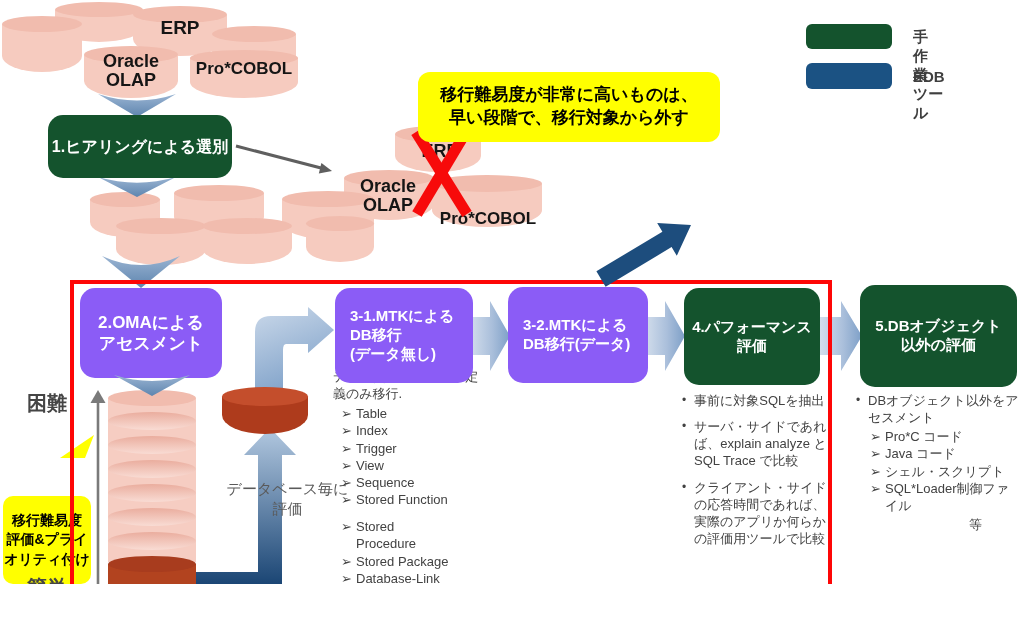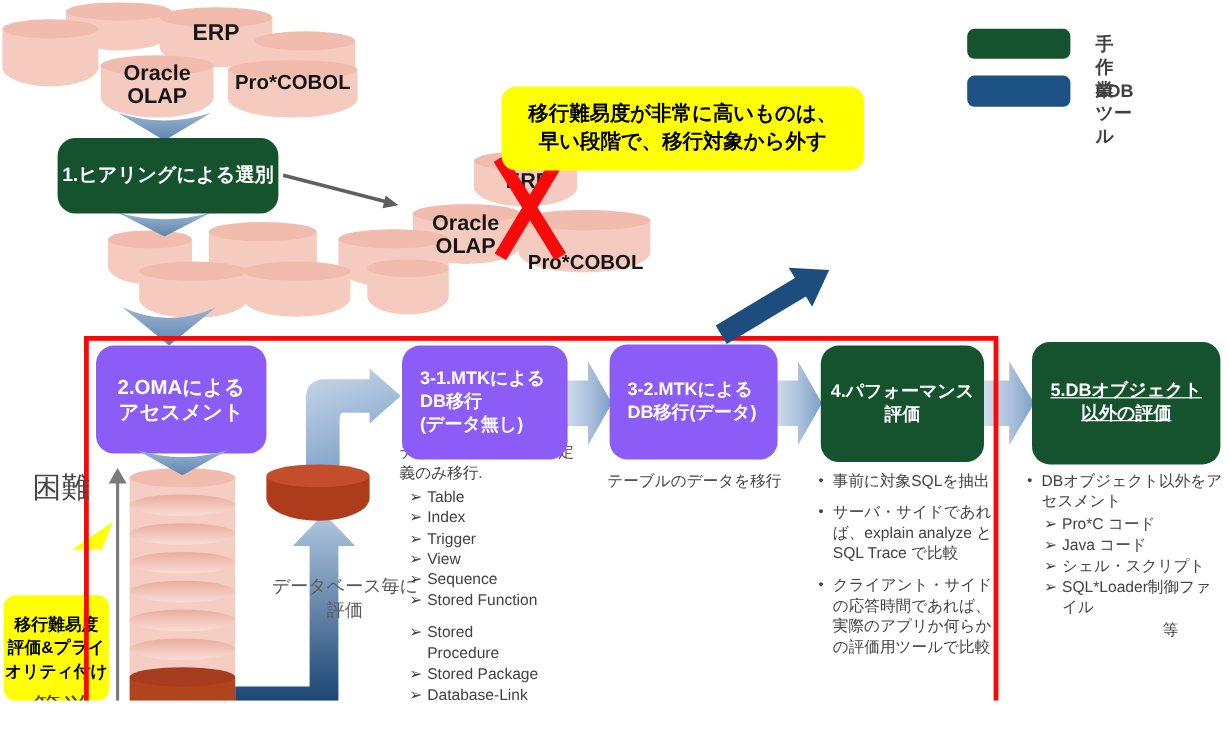--- a/index.html
+++ b/index.html
@@ -28,21 +28,21 @@
              box-sizing:border-box;z-index:30;pointer-events:none;}
   
   .note{position:absolute;font-size:13px;color:#424242;line-height:1.32;z-index:15;}
   .li{display:flex;}
   .li .m{flex:0 0 15px;}
   .bl{display:flex;margin-bottom:9px;}
   .bl .m{flex:0 0 12px;font-size:12px;padding-top:1px;}
   .callout{position:absolute;background:#FFFF00;border-radius:12px;color:#000000;font-weight:bold;
            display:flex;align-items:center;justify-content:center;text-align:center;z-index:25;margin-top:44px;}
   .legend-label{position:absolute;font-size:15px;font-weight:600;color:#3F3F3F;z-index:4;}
-  .axis-label{position:absolute;font-size:24px;font-weight:normal;color:#454545;z-index:31;}
+  .axis-label{position:absolute;font-size:20px;font-weight:bold;color:#454545;z-index:31;}
   svg{display:block;}
 </style>
 </head>
 <body>
 
 <div id="stage">
 
   <svg width="0" height="0">
     <defs>
       <linearGradient id="gR" x1="0" y1="0" x2="0" y2="1">
@@ -250,21 +250,21 @@
   <div class="pbox blue left" style="left:508px;top:287px;width:140px;height:96px;font-size:15px;">
     <span class="pre">3-2.MTKによる
 DB移行(データ)</span>
   </div>
   <div class="chev" style="left:645px;top:301px;width:40px;height:70px;"></div>
   <div class="pbox orange" style="left:684px;top:288px;width:136px;height:97px;font-size:15px;">
     <span class="pre">4.パフォーマンス
 評価</span>
   </div>
   <div class="chev" style="left:820px;top:301px;width:42px;height:70px;"></div>
-  <div class="pbox orange" style="left:860px;top:285px;width:157px;height:102px;font-size:15px;text-decoration:underline;">
+  <div class="pbox orange" style="left:860px;top:285px;width:157px;height:102px;font-size:15px;">
     <span class="pre">5.DBオブジェクト
 以外の評価</span>
   </div>
 
   <div class="note" style="left:333px;top:368px;width:150px;">
     <div>データ無しでスキーマ定義のみ移行.</div>
     <div style="margin-left:8px;margin-top:3px;">
       <div class="li">
           <span class="m">➢</span>
           <span>Table</span>
@@ -299,21 +299,20 @@
           <span class="m">➢</span>
           <span>Stored Package</span>
         </div>
       <div class="li">
           <span class="m">➢</span>
           <span>Database-Link</span>
         </div>
     </div>
   </div>
 
-  <div class="note" style="left:506px;top:392px;width:160px;">テーブルのデータを移行</div>
 
   <div class="note" style="left:682px;top:392px;width:152px;">
     <div class="bl">
         <span class="m">•</span>
         <span>事前に対象SQLを抽出</span>
       </div>
     <div class="bl">
         <span class="m">•</span>
         <span>サーバ・サイドであれば、explain analyze と SQL Trace で比較</span>
       </div>

